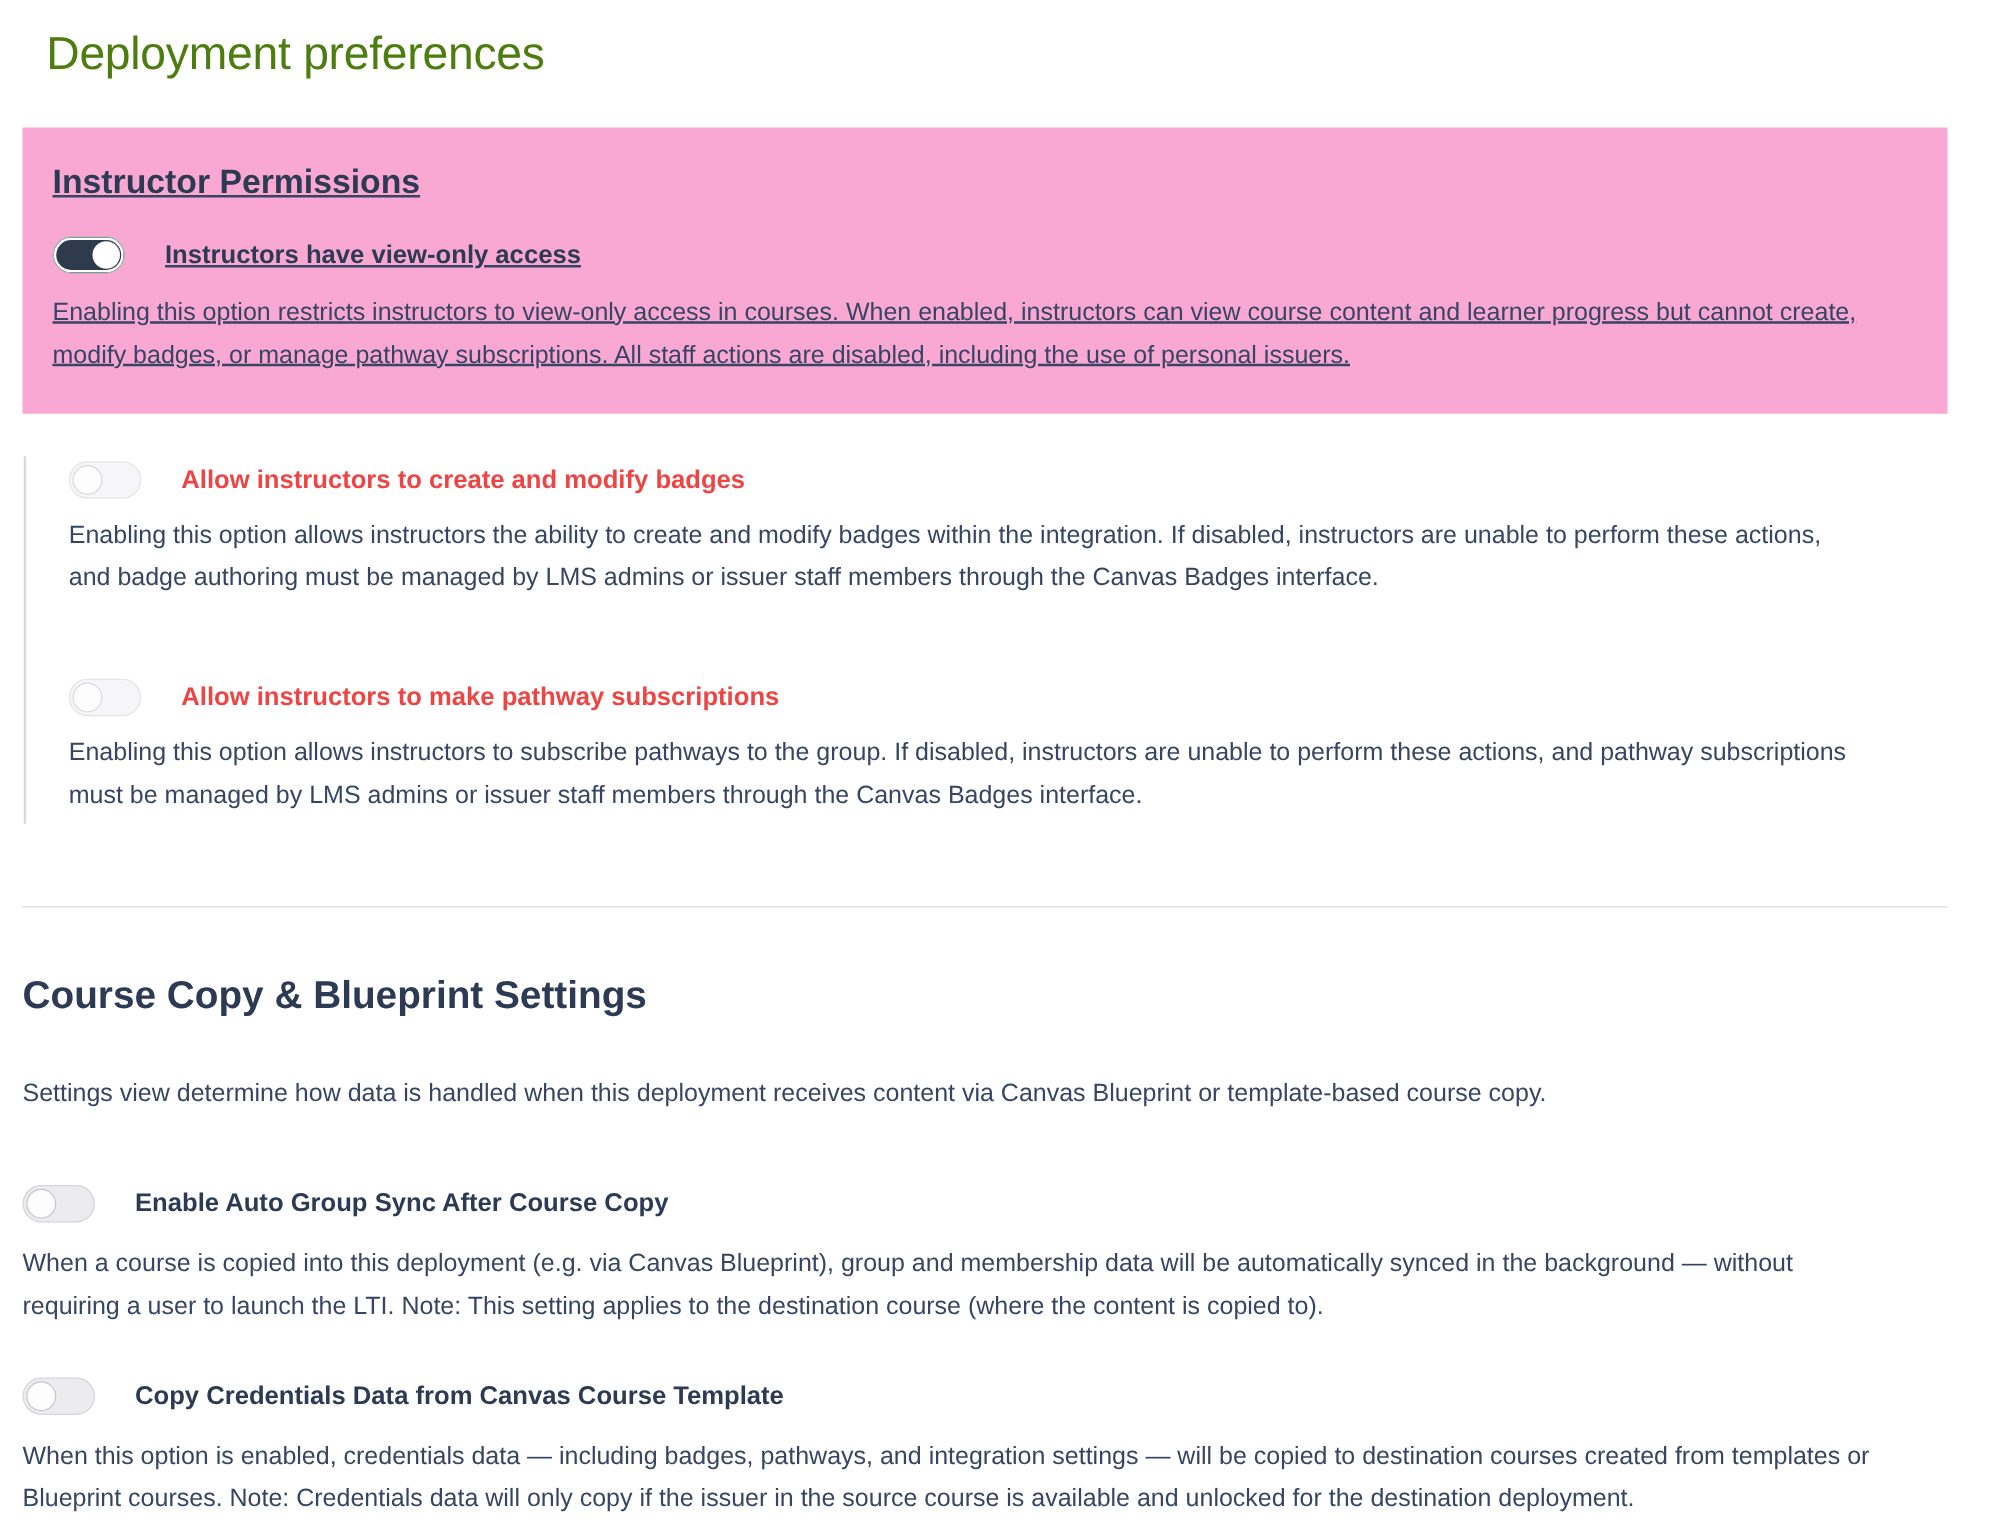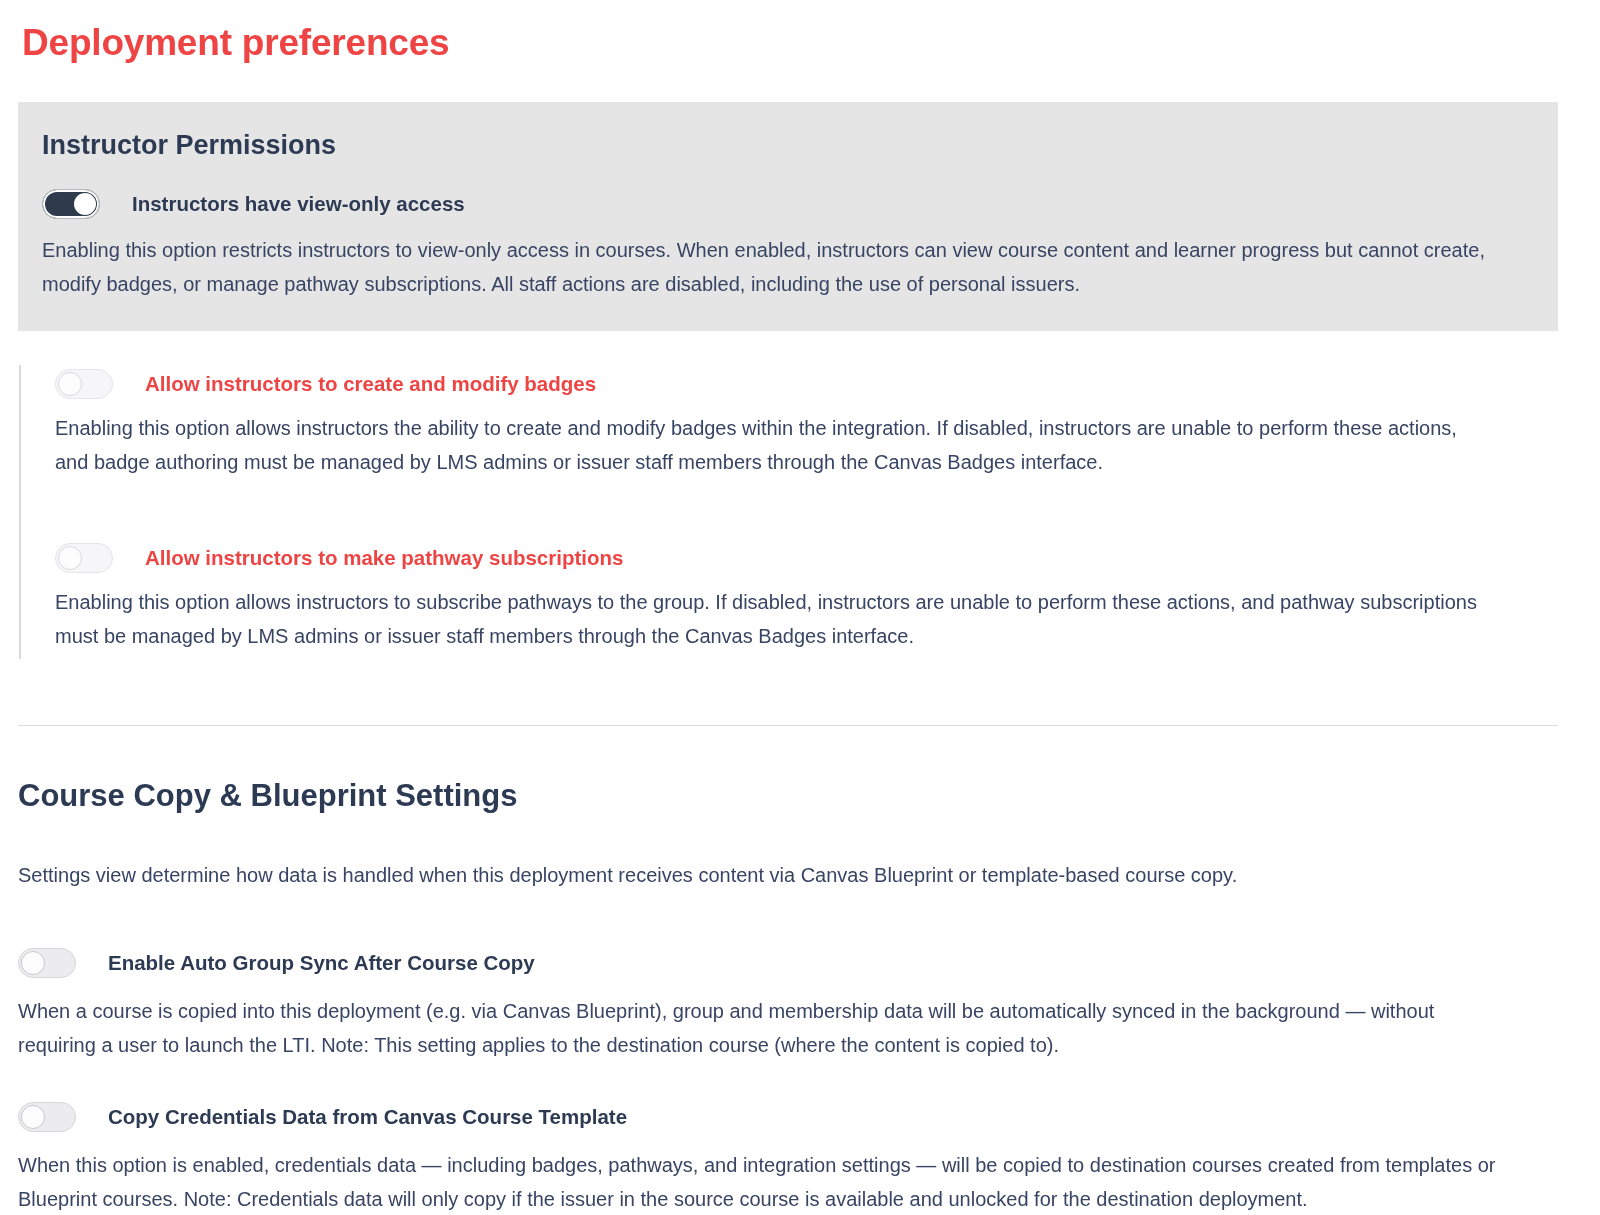--- a/index.html
+++ b/index.html
@@ -14,31 +14,32 @@
     color: #384463;
   }
   .container {
     width: 1540px;
     margin-left: 18px;
     padding-top: 22px;
   }
 
   .page-title {
     font-size: 37px;
-    font-weight: 700;
-    color: #ef4444;
+    font-weight: 400;
+    color: #4d7c0f;
     letter-spacing: -0.2px;
-    margin-left: 4px;
+    margin-left: 19px;
   }
 
   
   .panel {
     margin-top: 38px;
-    background: #e5e5e5;
+    background: #f9a8d4;
     padding: 28px 24px 30px 24px;
+    text-decoration: underline;
   }
   .panel-heading {
     font-size: 27px;
     font-weight: 700;
     color: #2d3a53;
   }
 
   .toggle-row {
     display: flex;
     align-items: center;

